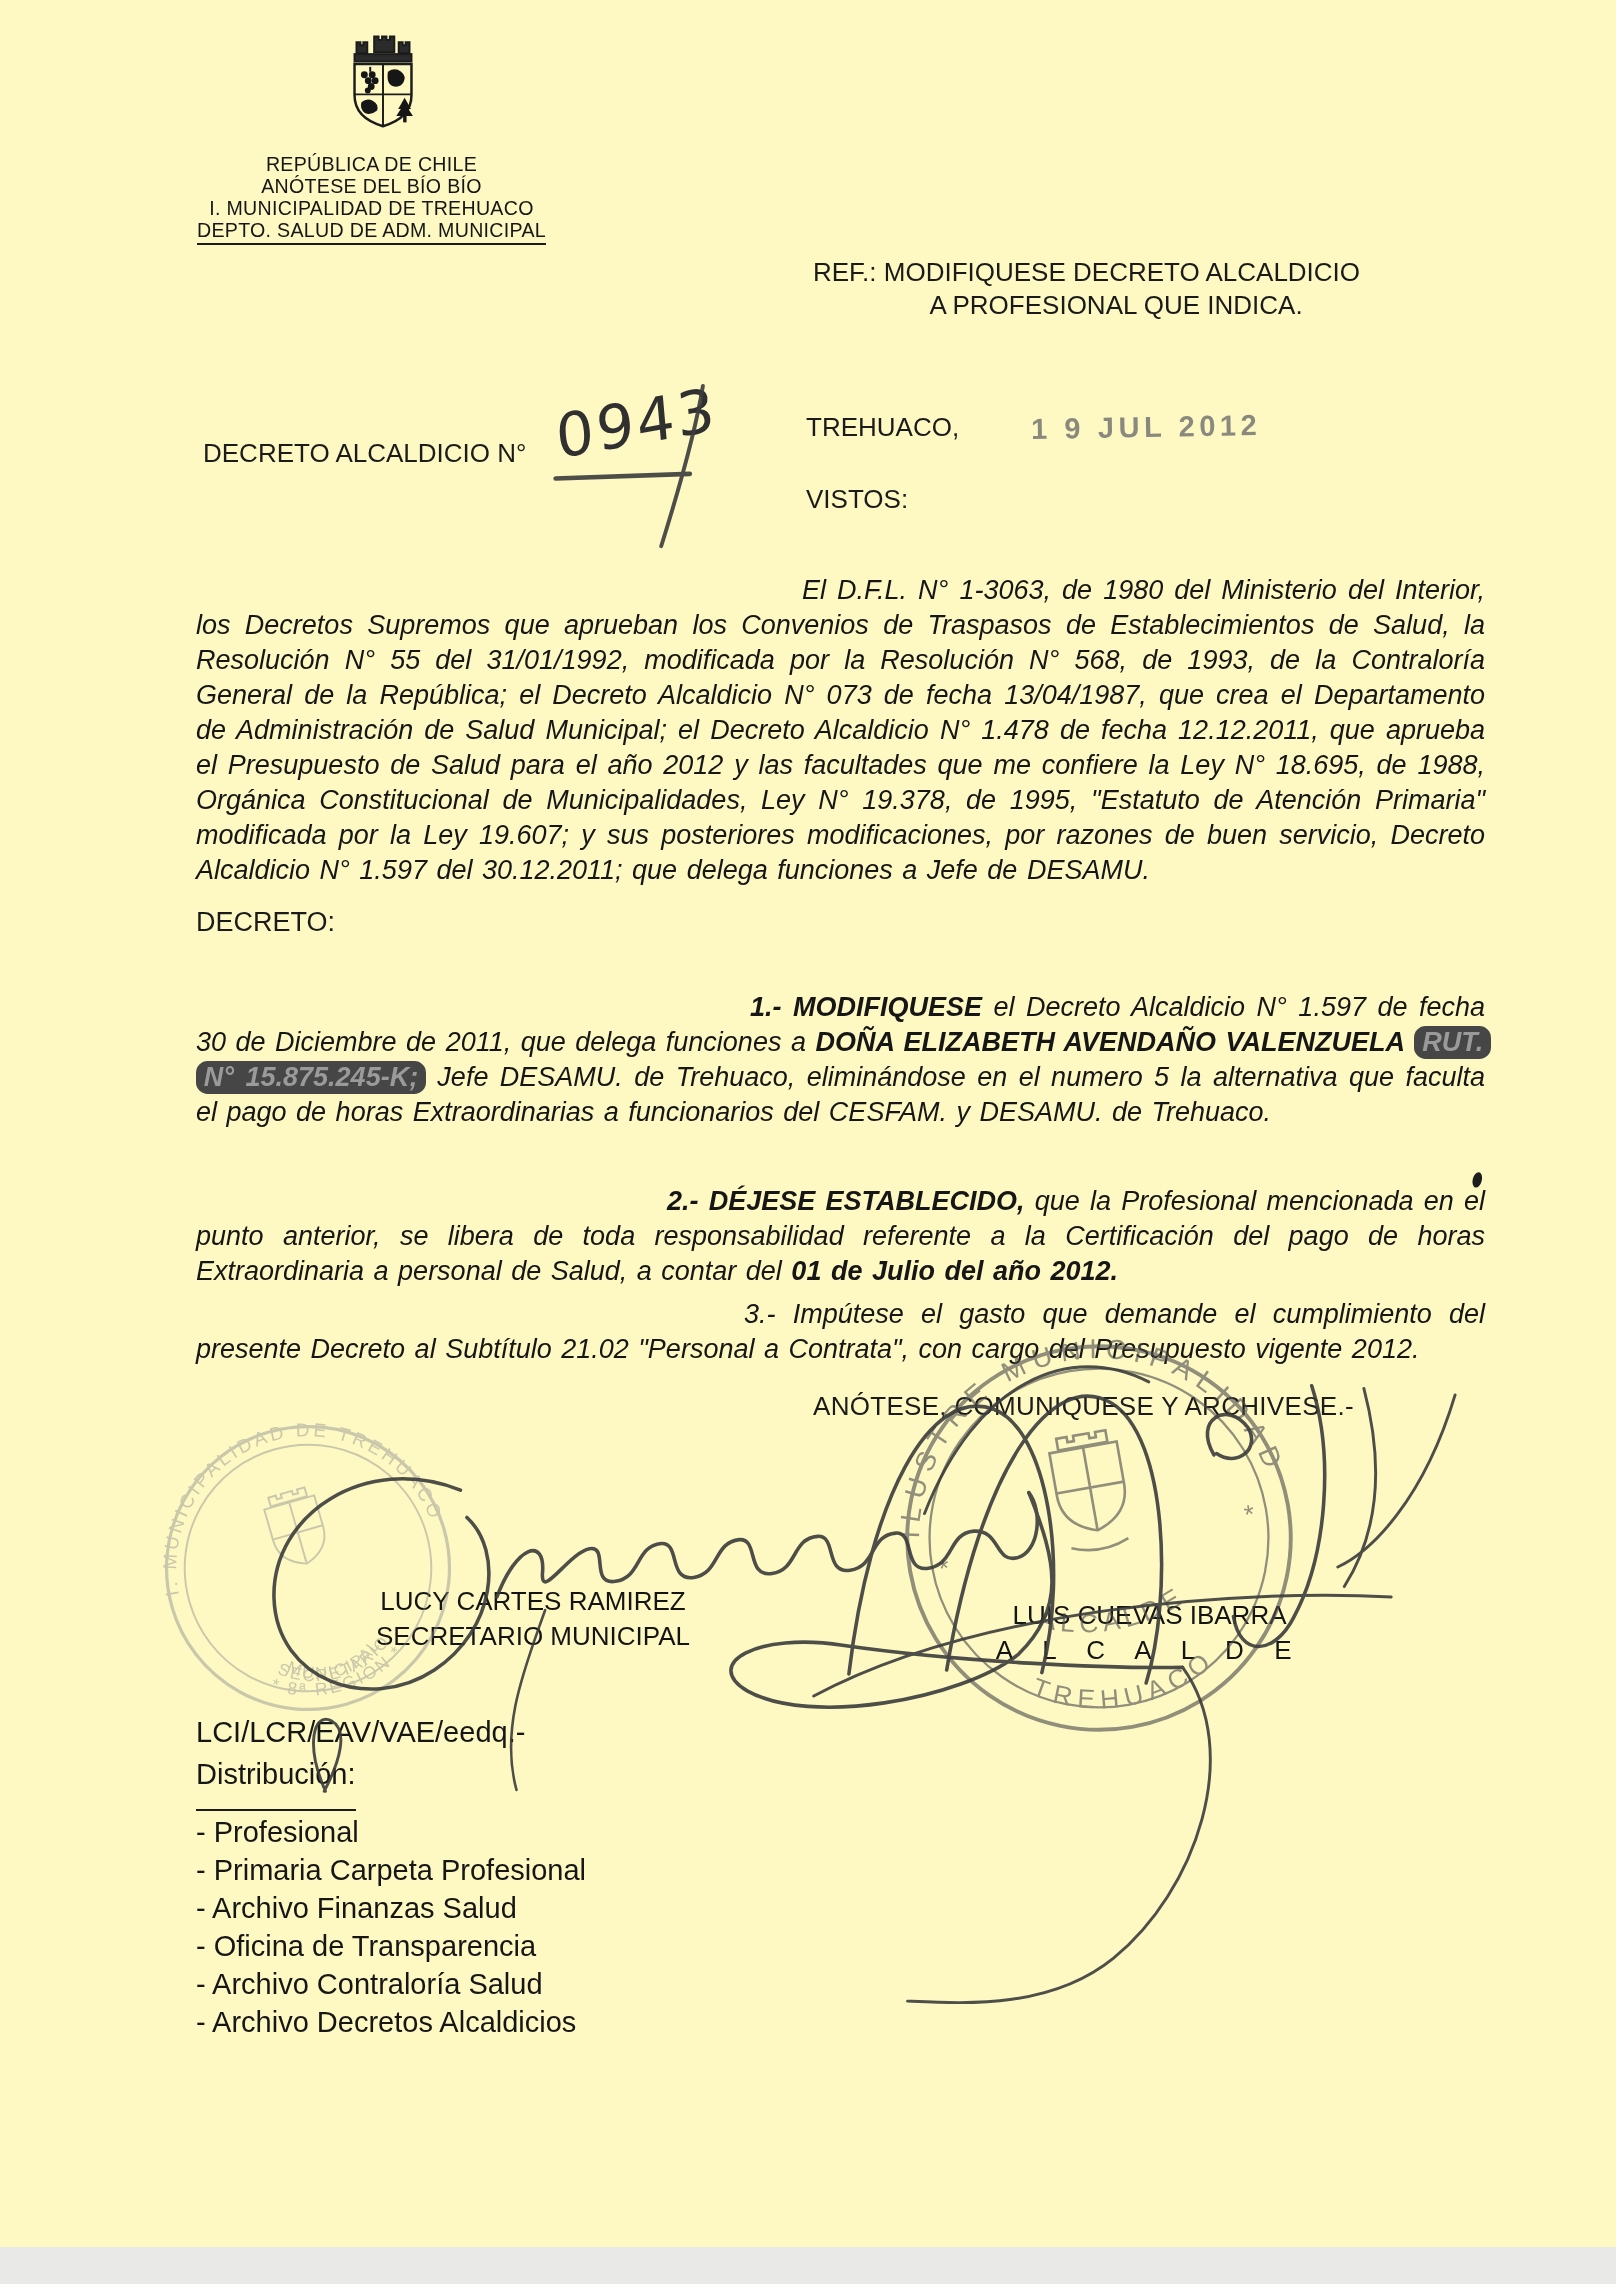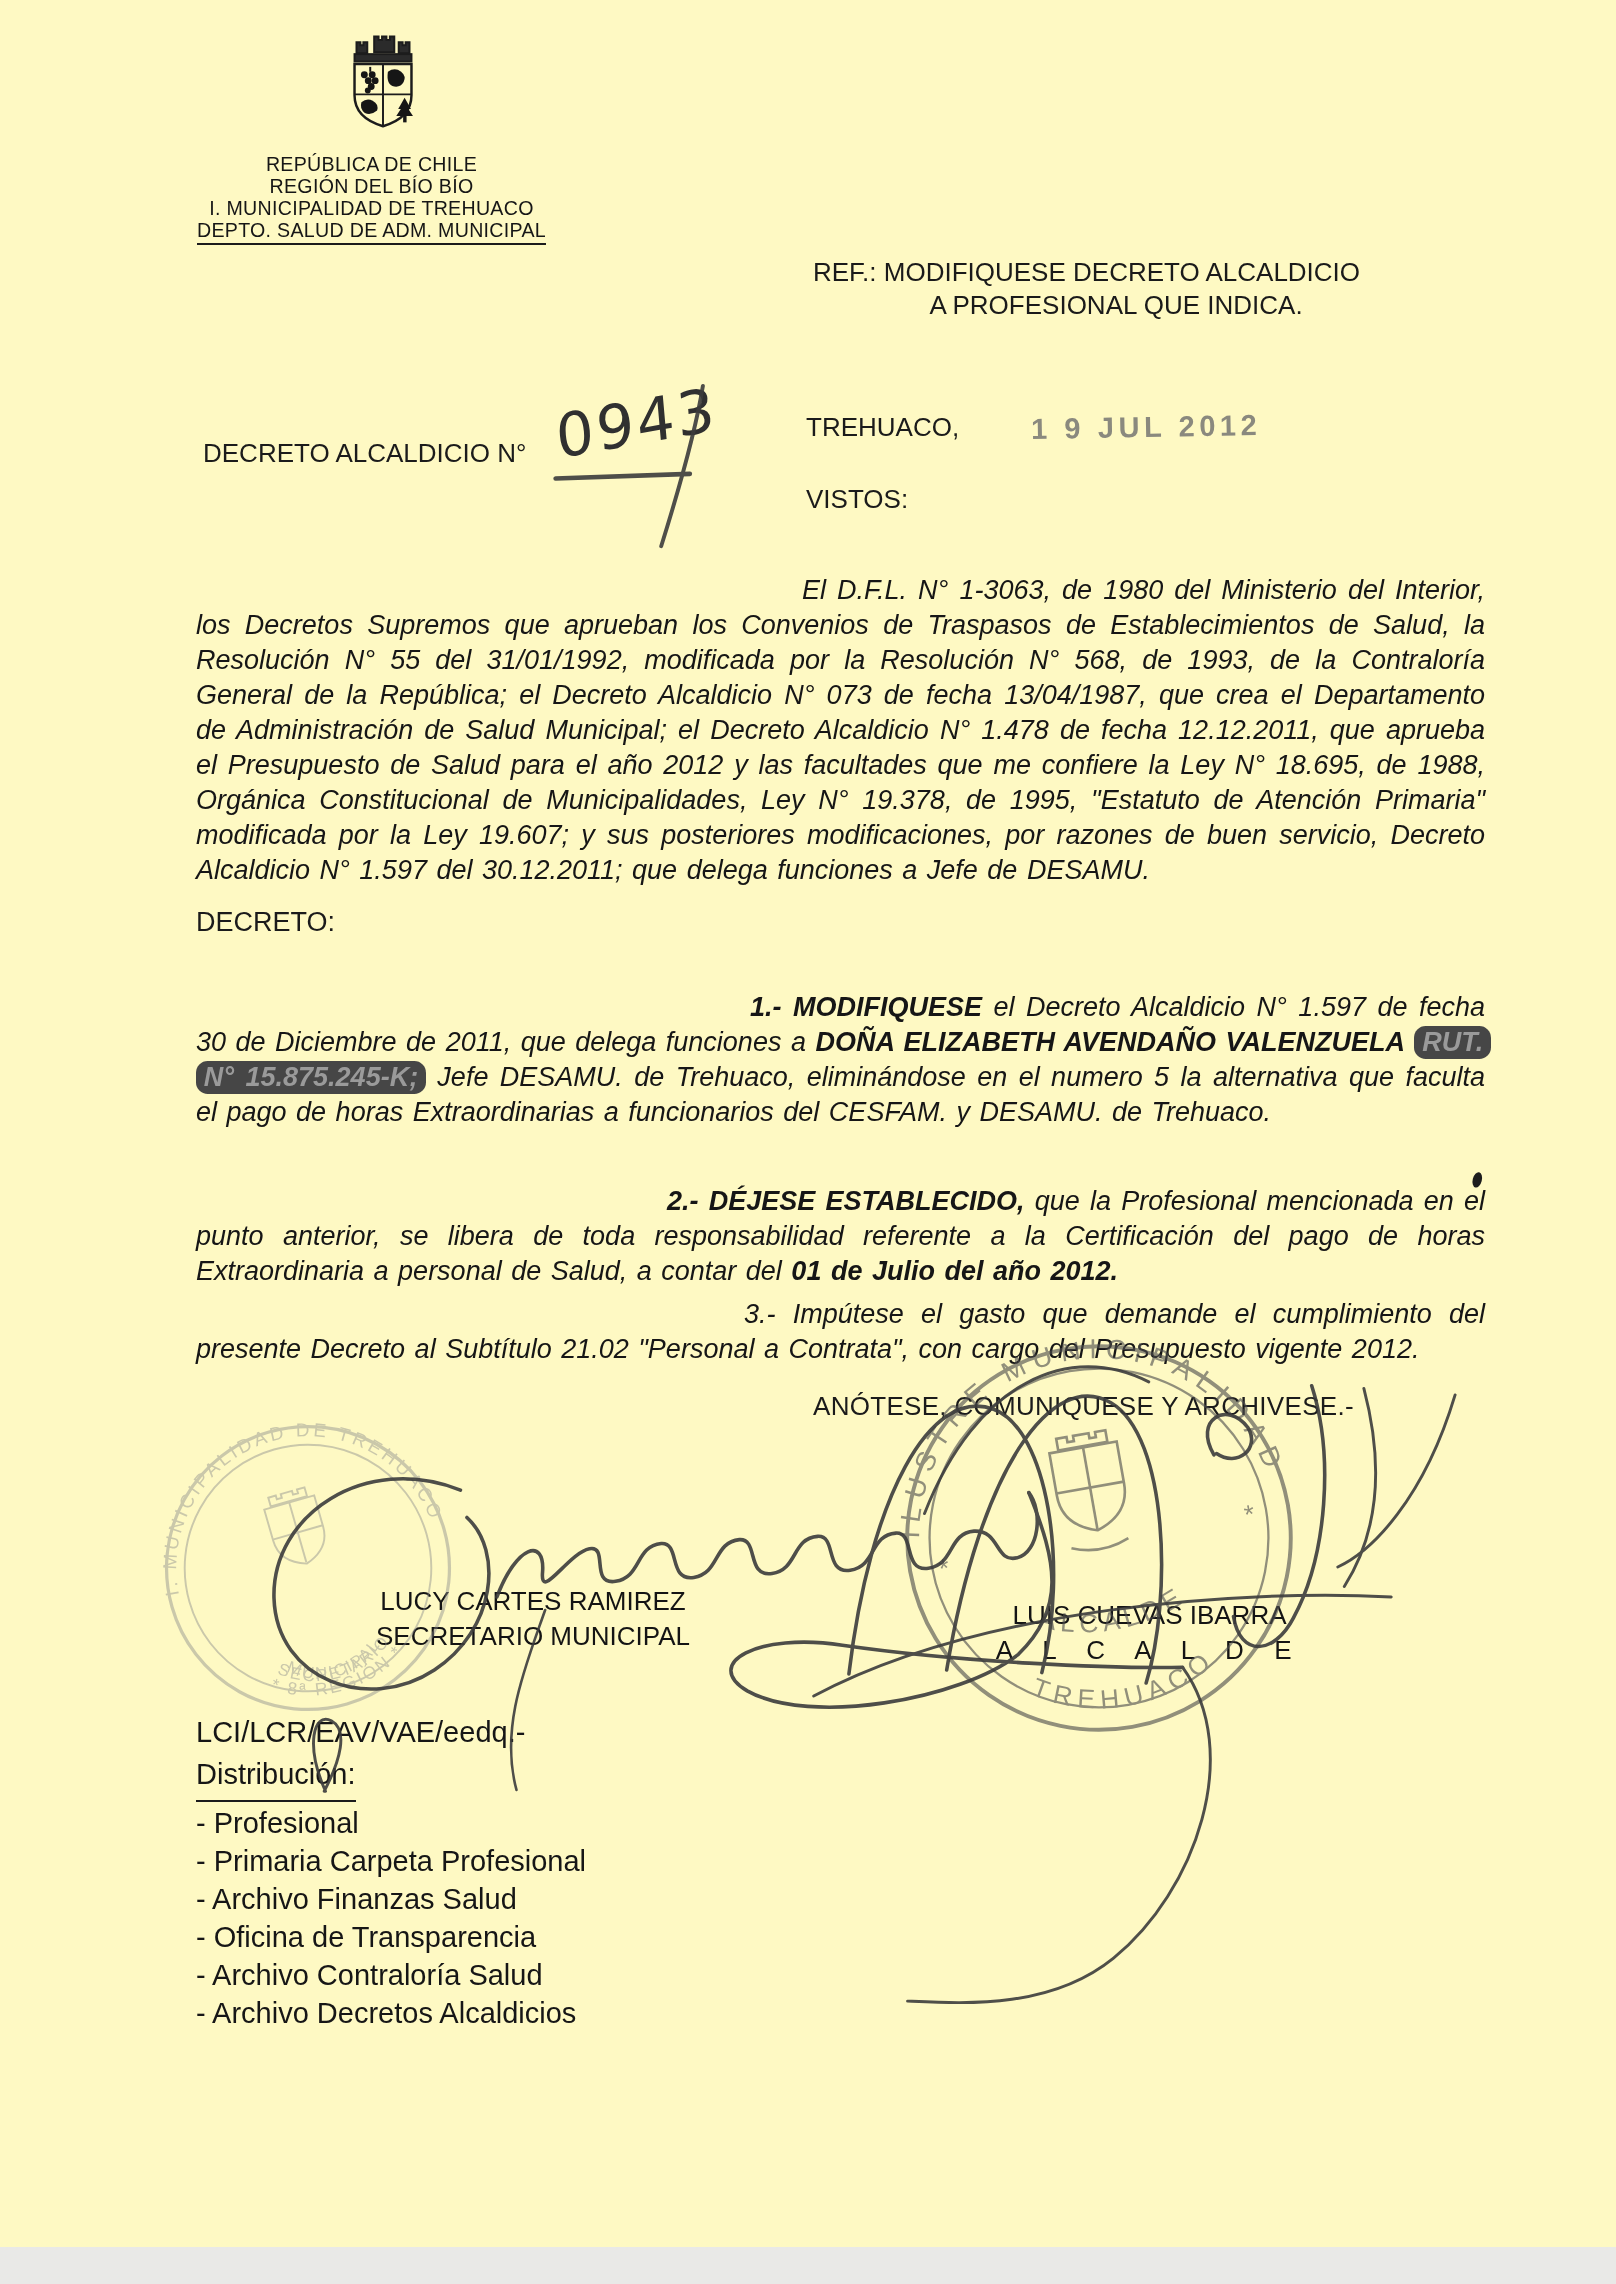--- a/index.html
+++ b/index.html
@@ -37,21 +37,21 @@
     -webkit-box-decoration-break:clone;box-decoration-break:clone;}
   .heading-center{left:196px;top:907px;width:1289px;text-align:left;font-size:27px;}
   .closing{left:813px;top:1391px;font-size:26px;letter-spacing:0.3px;}
   
   .sig-block{text-align:center;font-size:26px;line-height:35px;color:#141414;}
   .sig-left{left:344px;top:1584px;width:378px;}
   .sig-right{left:957px;top:1598px;width:385px;}
   .spread{letter-spacing:11.7px;}
   
   .footer{left:196px;top:1713px;width:717px;font-size:29px;line-height:38px;color:#161616;}
-  .footer .dist{display:inline-block;border-bottom:2px solid #1c1c1c;padding-bottom:7px;margin:3.9px 0 2.6px 0;}
+  .footer .dist{display:inline-block;border-bottom:2px solid #1c1c1c;padding-bottom:16px;margin:3.9px 0 2.6px 0;}
   
   .stamp{pointer-events:none;}
   .stamp-left{left:162px;top:1422px;width:292px;height:292px;opacity:.45;transform:rotate(-16deg);}
   .stamp-right{left:902px;top:1341px;width:394px;height:394px;opacity:.62;transform:rotate(-10deg);}
   .stamp text{font-family:"Liberation Sans",sans-serif;}
   .overlay{left:0;top:0;width:1617px;height:2284px;pointer-events:none;}
 </style>
 </head>
 <body>
 
@@ -80,21 +80,21 @@
     <path d="M66 144 q11 -9 23 -3 q13 7 9 20 q-13 11 -25 5 q-11 -9 -7 -22 z" fill="#161616"></path>
     <g fill="#161616">
       <path d="M141 158 l13 -23 l13 23 z"></path>
       <path d="M137 172 l17 -26 l17 26 z"></path>
       <rect x="151" y="172" width="7" height="13"></rect>
     </g>
   </svg>
 
   <div class="abs hdr-text">
     <div>REPÚBLICA DE CHILE</div>
-    <div>REGIÓN DEL BÍO BÍO</div>
+    <div>ANÓTESE DEL BÍO BÍO</div>
     <div>I. MUNICIPALIDAD DE TREHUACO</div>
     <div><span class="u">DEPTO. SALUD DE ADM. MUNICIPAL</span></div>
   </div>
 
   <div class="abs ref">
     <div>REF.: MODIFIQUESE DECRETO ALCALDICIO</div>
     <div class="l2">A PROFESIONAL QUE INDICA.</div>
   </div>
 
   <div class="abs decree-label">DECRETO ALCALDICIO N°</div>

